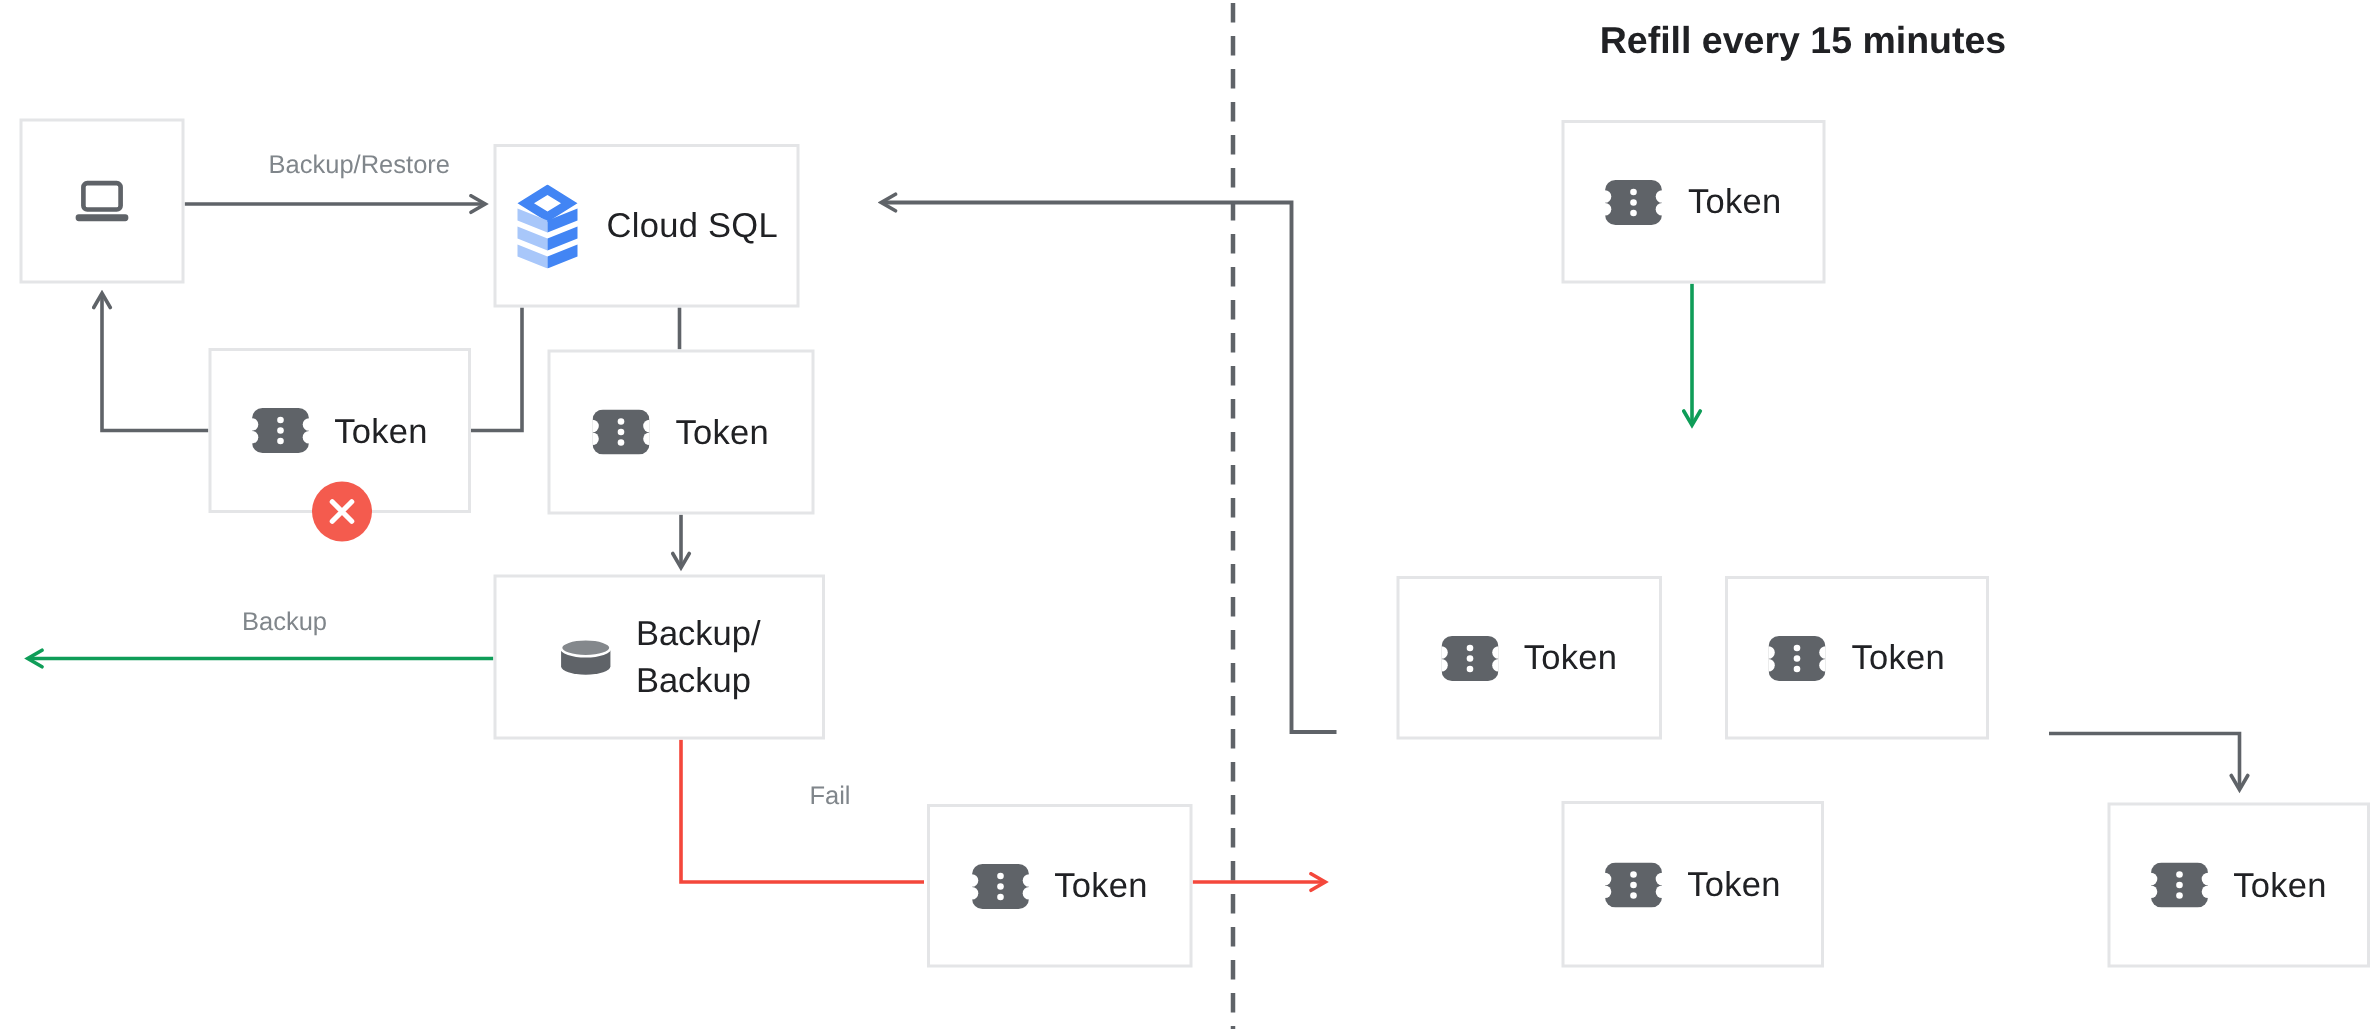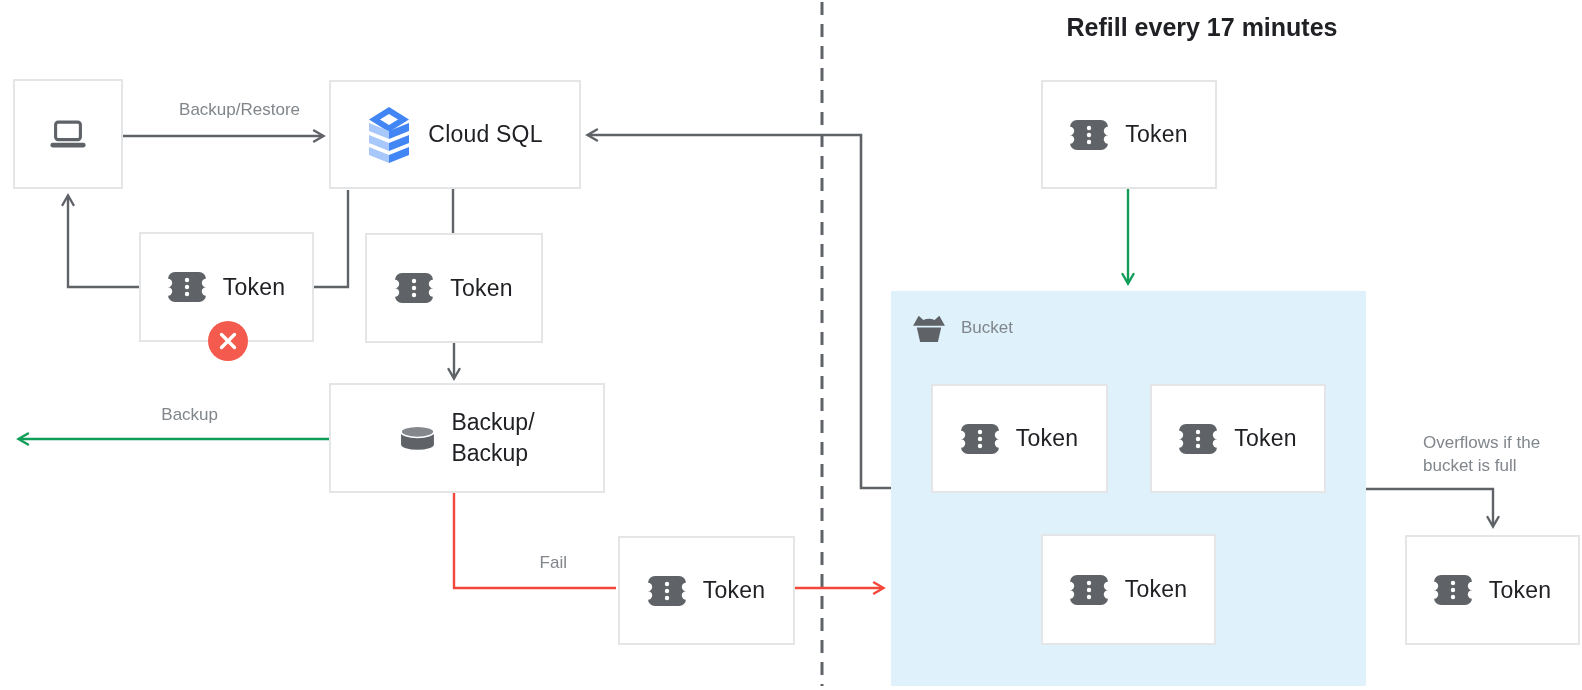--- a/index.html
+++ b/index.html
@@ -85,38 +85,30 @@
     <path d="M453,189 V233" fill="none" style="stroke:var(--color-arrow,#5F6368)" stroke-width="2.4"></path>
     <path d="M454,343 V377" fill="none" style="stroke:var(--color-arrow,#5F6368)" stroke-width="2.4" marker-end="url(#ah-dark)"></path>
     <path d="M329,439 H20" fill="none" style="stroke:var(--color-green,#0F9D58)" stroke-width="2.4" marker-end="url(#ah-green)"></path>
     <path d="M454,493 V588 H616" fill="none" style="stroke:var(--color-red,#F4473B)" stroke-width="2.4"></path>
     <path d="M795,588 H882" fill="none" style="stroke:var(--color-red,#F4473B)" stroke-width="2.4" marker-end="url(#ah-red)"></path>
     <path d="M891,488 H861 V135 H589" fill="none" style="stroke:var(--color-arrow,#5F6368)" stroke-width="2.6" marker-end="url(#ah-dark)"></path>
     <path d="M1128,189 V282" fill="none" style="stroke:var(--color-green,#0F9D58)" stroke-width="2.4" marker-end="url(#ah-green)"></path>
     <path d="M1366,489 H1493 V525" fill="none" style="stroke:var(--color-arrow,#5F6368)" stroke-width="2.4" marker-end="url(#ah-dark)"></path>
   </svg>
 
-  <div class="title">Refill every 17 minutes</div>
+  <div class="title">Refill every 15 minutes</div>
 
-  <div class="bucket">
-    <div class="bucket-header">
-      <svg width="36" height="30">
-          <use href="#sym-bucket"></use>
-        </svg>
-      <span>Bucket</span>
-    </div>
-  </div>
 
   <div class="box" style="left:13px;top:79px;width:110px;height:110px">
     <svg width="42" height="31">
         <use href="#sym-laptop"></use>
       </svg>
   </div>
 
-  <div class="box" style="left:329px;top:80px;width:252px;height:109px">
+  <div class="box" style="left:329px;top:96px;width:204px;height:109px">
     <svg width="44" height="56">
         <use href="#sym-cloudsql"></use>
       </svg>
     <span class="box-label">Cloud SQL</span>
   </div>
 
   <div class="box" style="left:139px;top:232px;width:175px;height:110px">
     <svg width="38" height="30">
         <use href="#sym-token"></use>
       </svg>
@@ -128,21 +120,21 @@
     </div>
   </div>
 
   <div class="box" style="left:365px;top:233px;width:178px;height:110px">
     <svg width="38" height="30">
         <use href="#sym-token"></use>
       </svg>
     <span class="box-label">Token</span>
   </div>
 
-  <div class="box" style="left:329px;top:383px;width:276px;height:110px;gap:15px">
+  <div class="box" style="left:329px;top:383px;width:221px;height:110px;gap:15px">
     <svg width="37" height="26">
         <use href="#sym-database"></use>
       </svg>
     <div class="two-line">
       <div>Backup/</div>
       <div>Backup</div>
     </div>
   </div>
 
   <div class="box" style="left:618px;top:536px;width:177px;height:109px">
@@ -180,19 +172,15 @@
 
   <div class="box" style="left:1405px;top:535px;width:175px;height:110px">
     <svg width="38" height="30">
         <use href="#sym-token"></use>
       </svg>
     <span class="box-label">Token</span>
   </div>
 
   <div class="edge-label center" style="left:152px;top:100px;width:148px">Backup/Restore</div>
   <div class="edge-label center" style="left:122px;top:405px;width:96px">Backup</div>
-  <div class="edge-label center" style="left:507px;top:553px;width:60px">Fail</div>
-  <div class="edge-label overflow-label" style="left:1423px;top:431px">
-    <div>Overflows if the</div>
-    <div>bucket is full</div>
-  </div>
+  <div class="edge-label center" style="left:507px;top:521px;width:60px">Fail</div>
 
 </div>
 
 </body></html>

